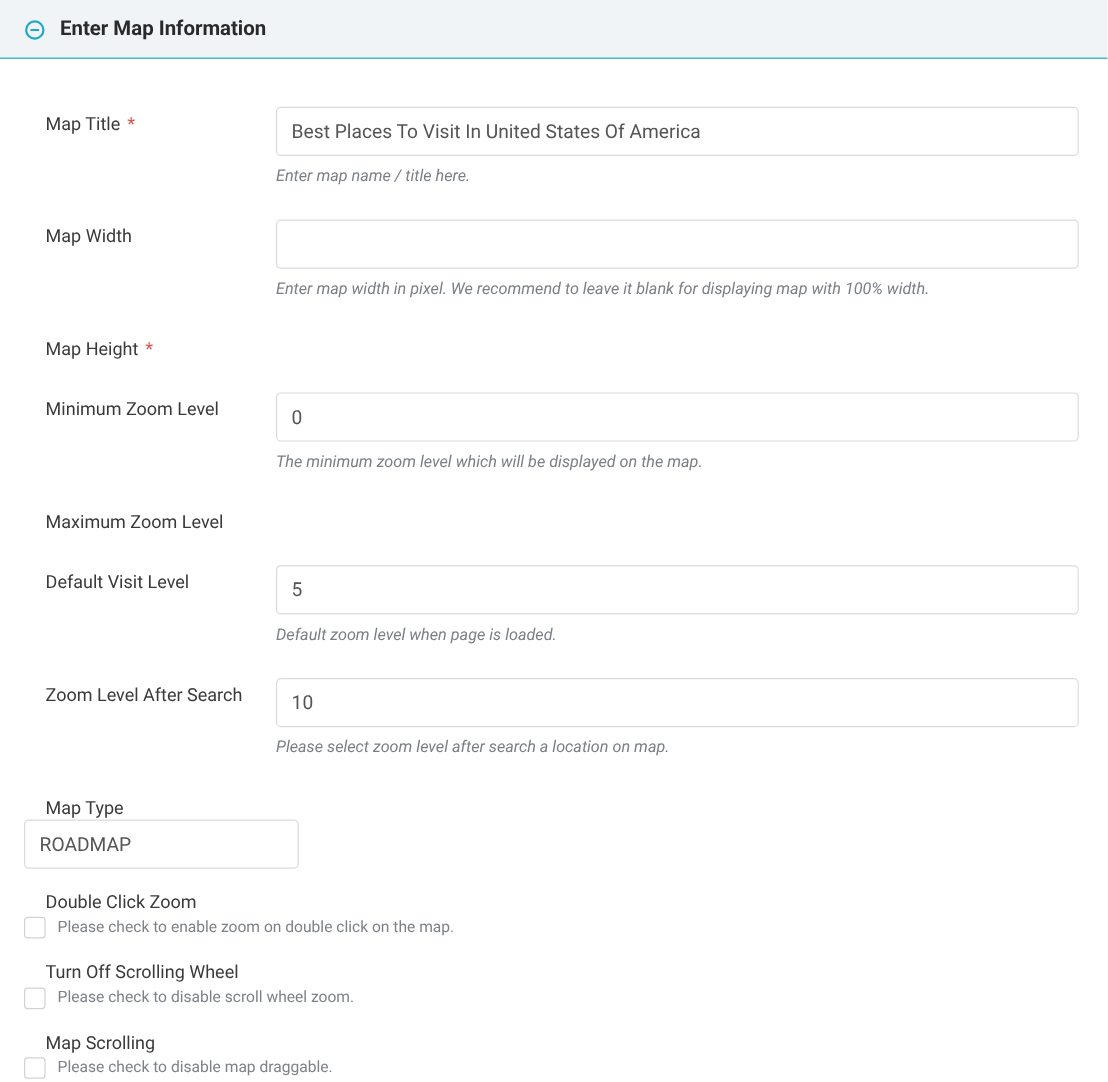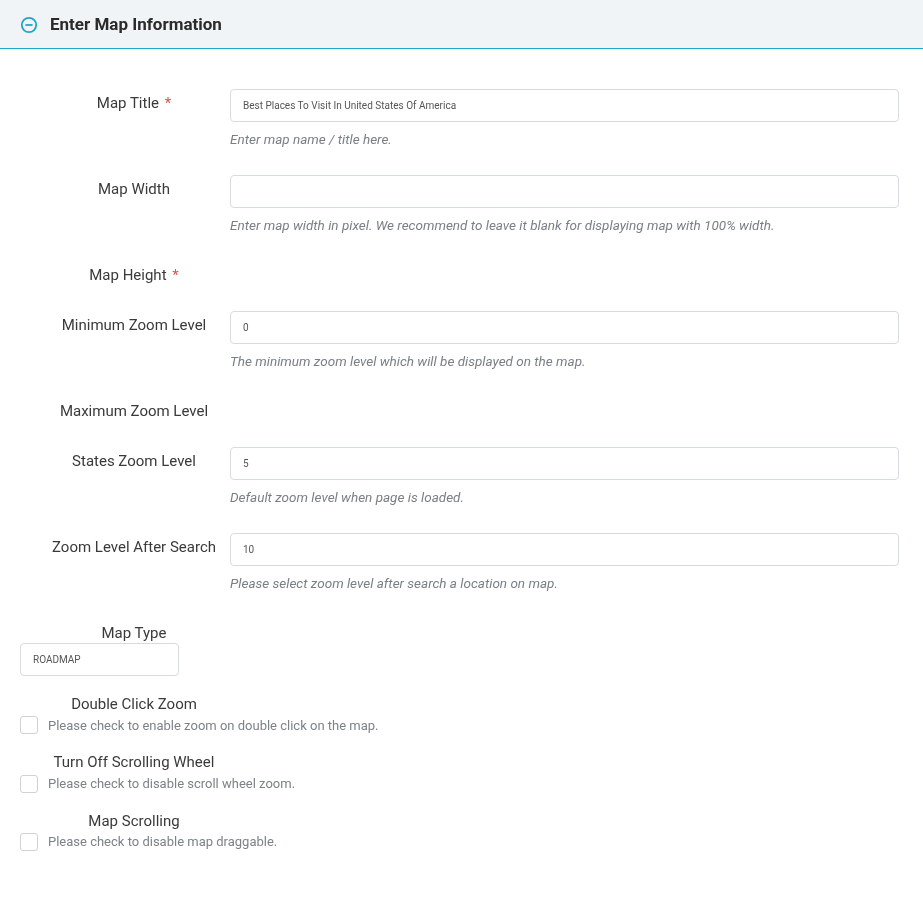--- a/index.html
+++ b/index.html
@@ -52,36 +52,35 @@
       flex-direction: column;
     }
     .form-label {
       width: 210px;
       flex-shrink: 0;
       padding-left: 18px;
       padding-top: 4px;
       font-size: 15px;
       color: #3a3a3a;
       line-height: 1.35;
-      text-align: center;
     }
     .form-label .req {
       color: #d9534f;
       margin-left: 2px;
     }
     .form-control-wrap {
       flex: 1;
       padding-right: 4px;
     }
     .text-input {
       width: 100%;
       border: 1px solid #d8dbde;
       border-radius: 4px;
       padding: 10px 12px;
-      font-size: 10px;
+      font-size: 16px;
       color: #555;
       font-family: inherit;
       background: #fff;
     }
     .help-text {
       font-style: italic;
       color: #7a7f85;
       font-size: 13.5px;
       margin-top: 8px;
       line-height: 1.4;
@@ -153,21 +152,21 @@
       <input type="text" class="text-input" value="0" style="">
       <div class="help-text">The minimum zoom level which will be displayed on the map.</div>
     </div>
   </div>
 
   <div class="form-row">
     <div class="form-label">Maximum Zoom Level</div>
   </div>
 
   <div class="form-row">
-    <div class="form-label">States Zoom Level</div>
+    <div class="form-label">Default Visit Level</div>
     <div class="form-control-wrap">
       <input type="text" class="text-input" value="5" style="">
       <div class="help-text">Default zoom level when page is loaded.</div>
     </div>
   </div>
 
   <div class="form-row">
     <div class="form-label">Zoom Level After Search</div>
     <div class="form-control-wrap">
       <input type="text" class="text-input" value="10" style="">

